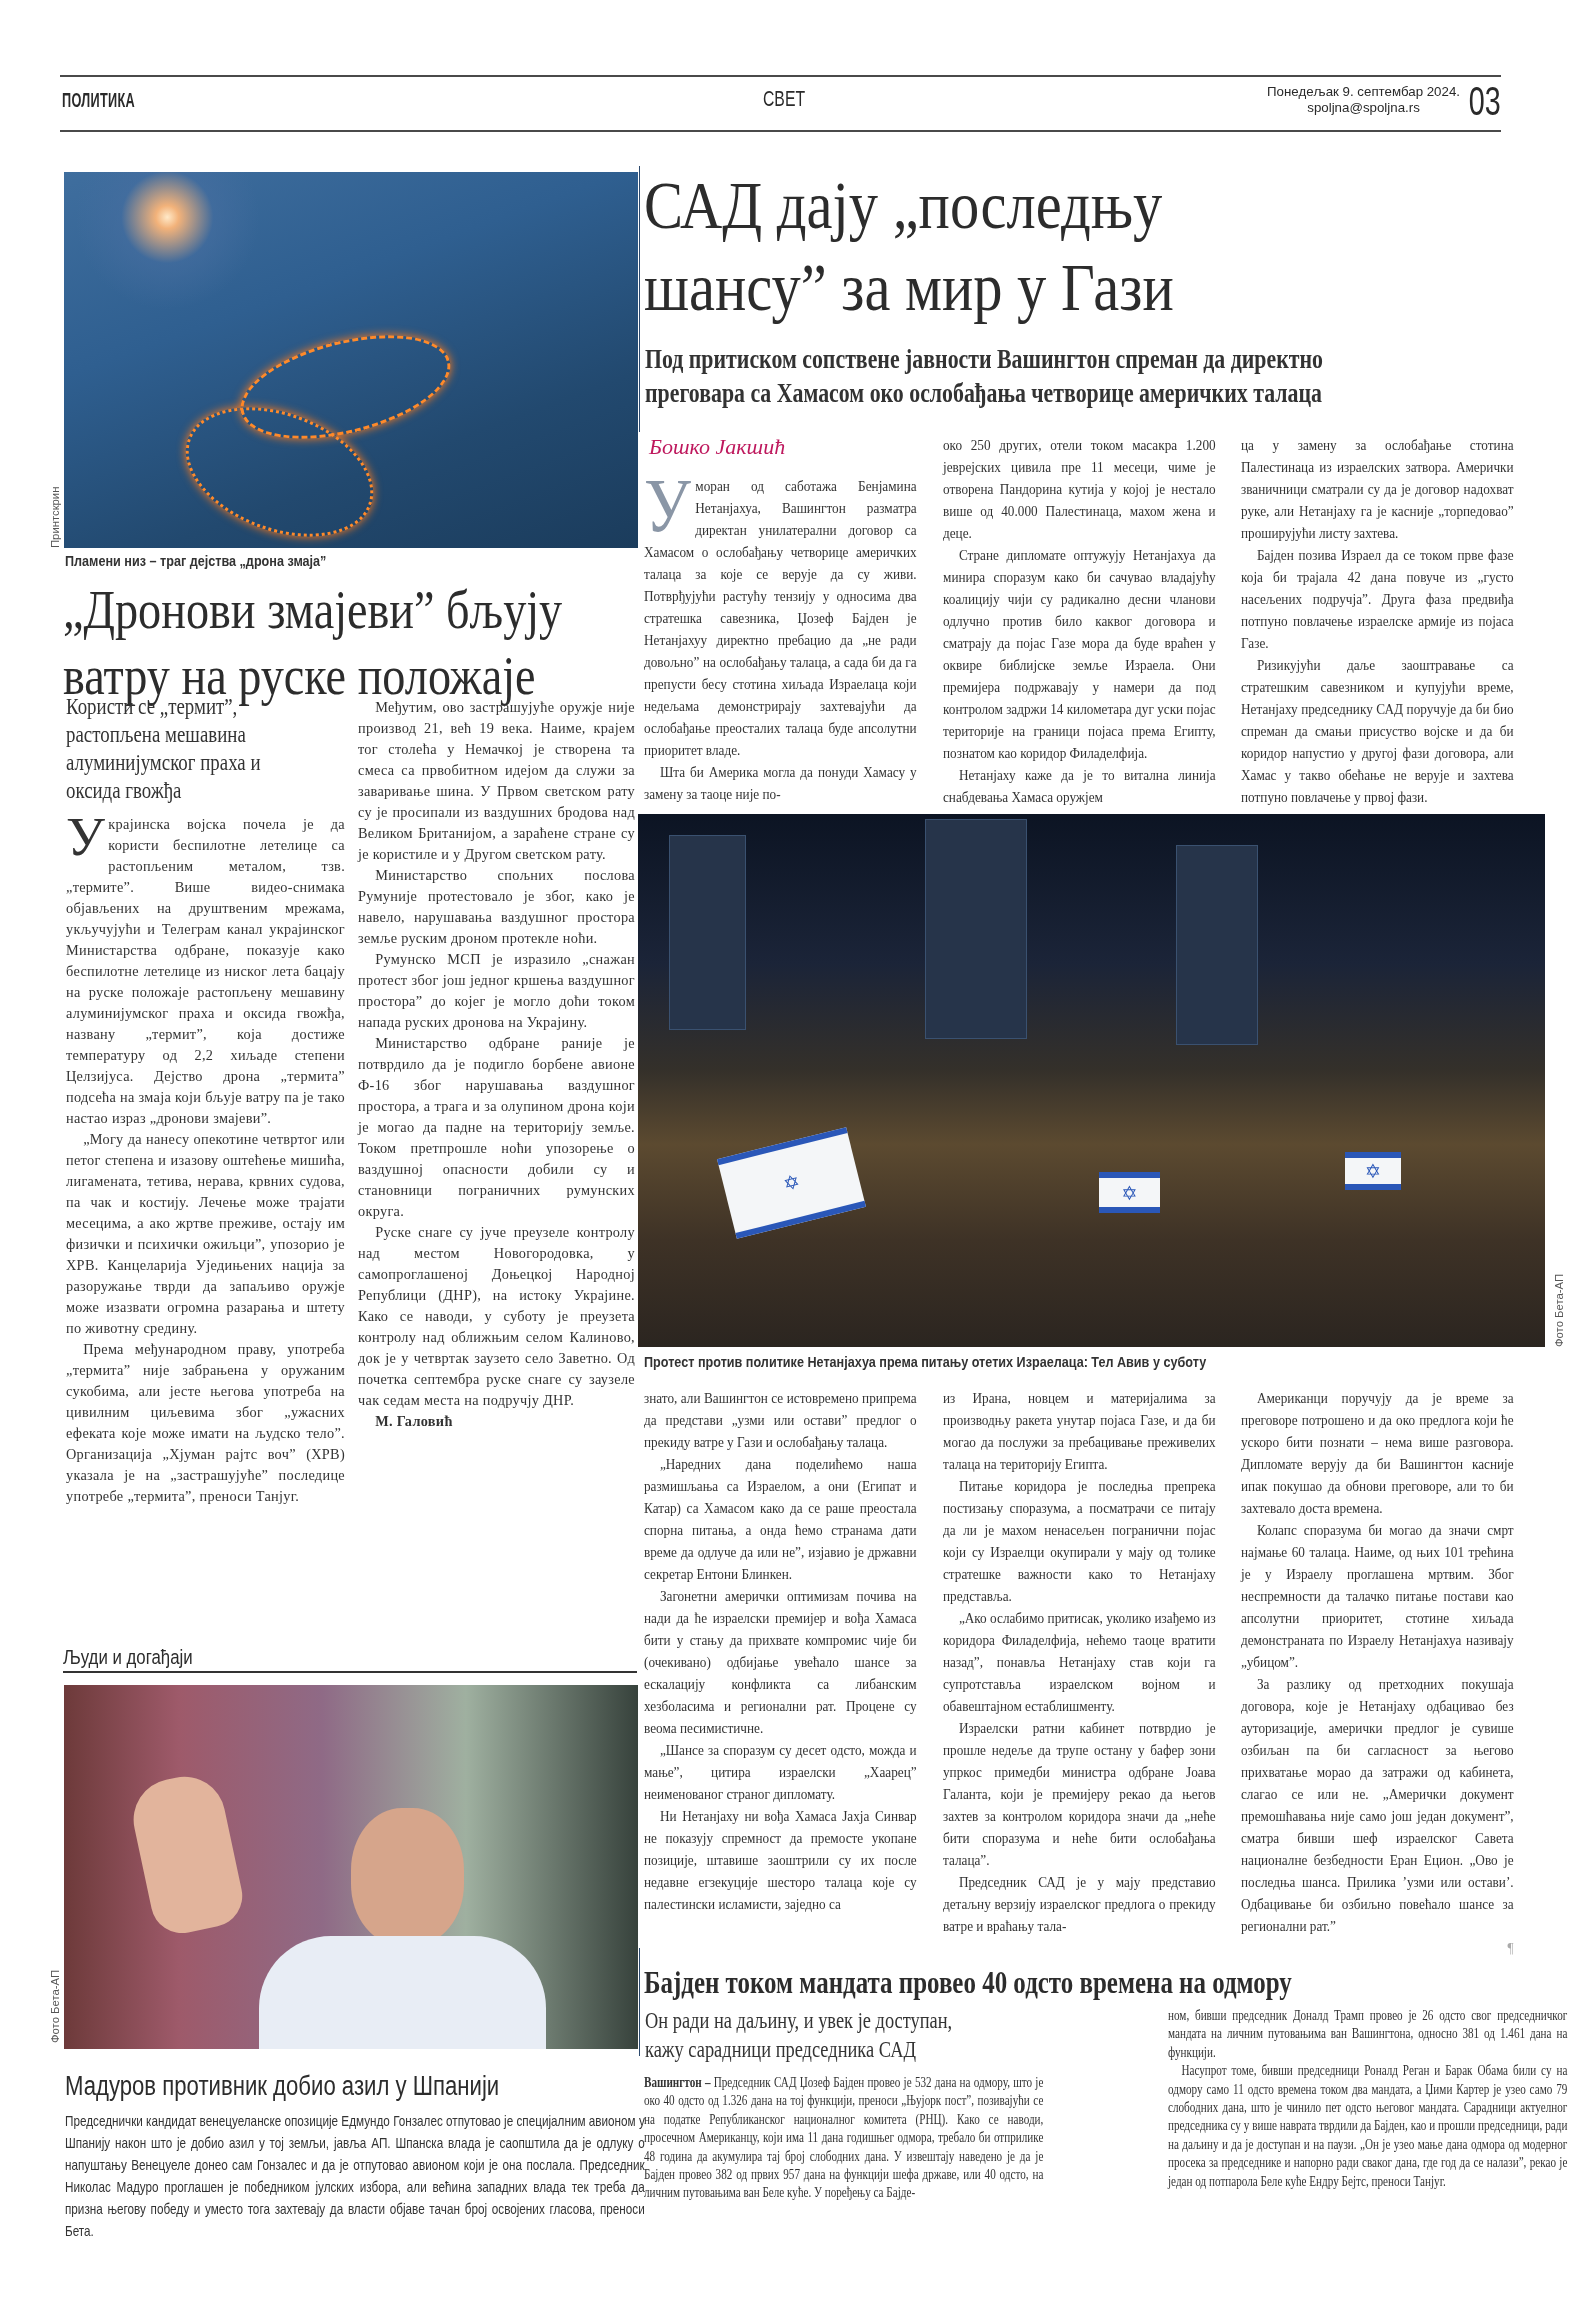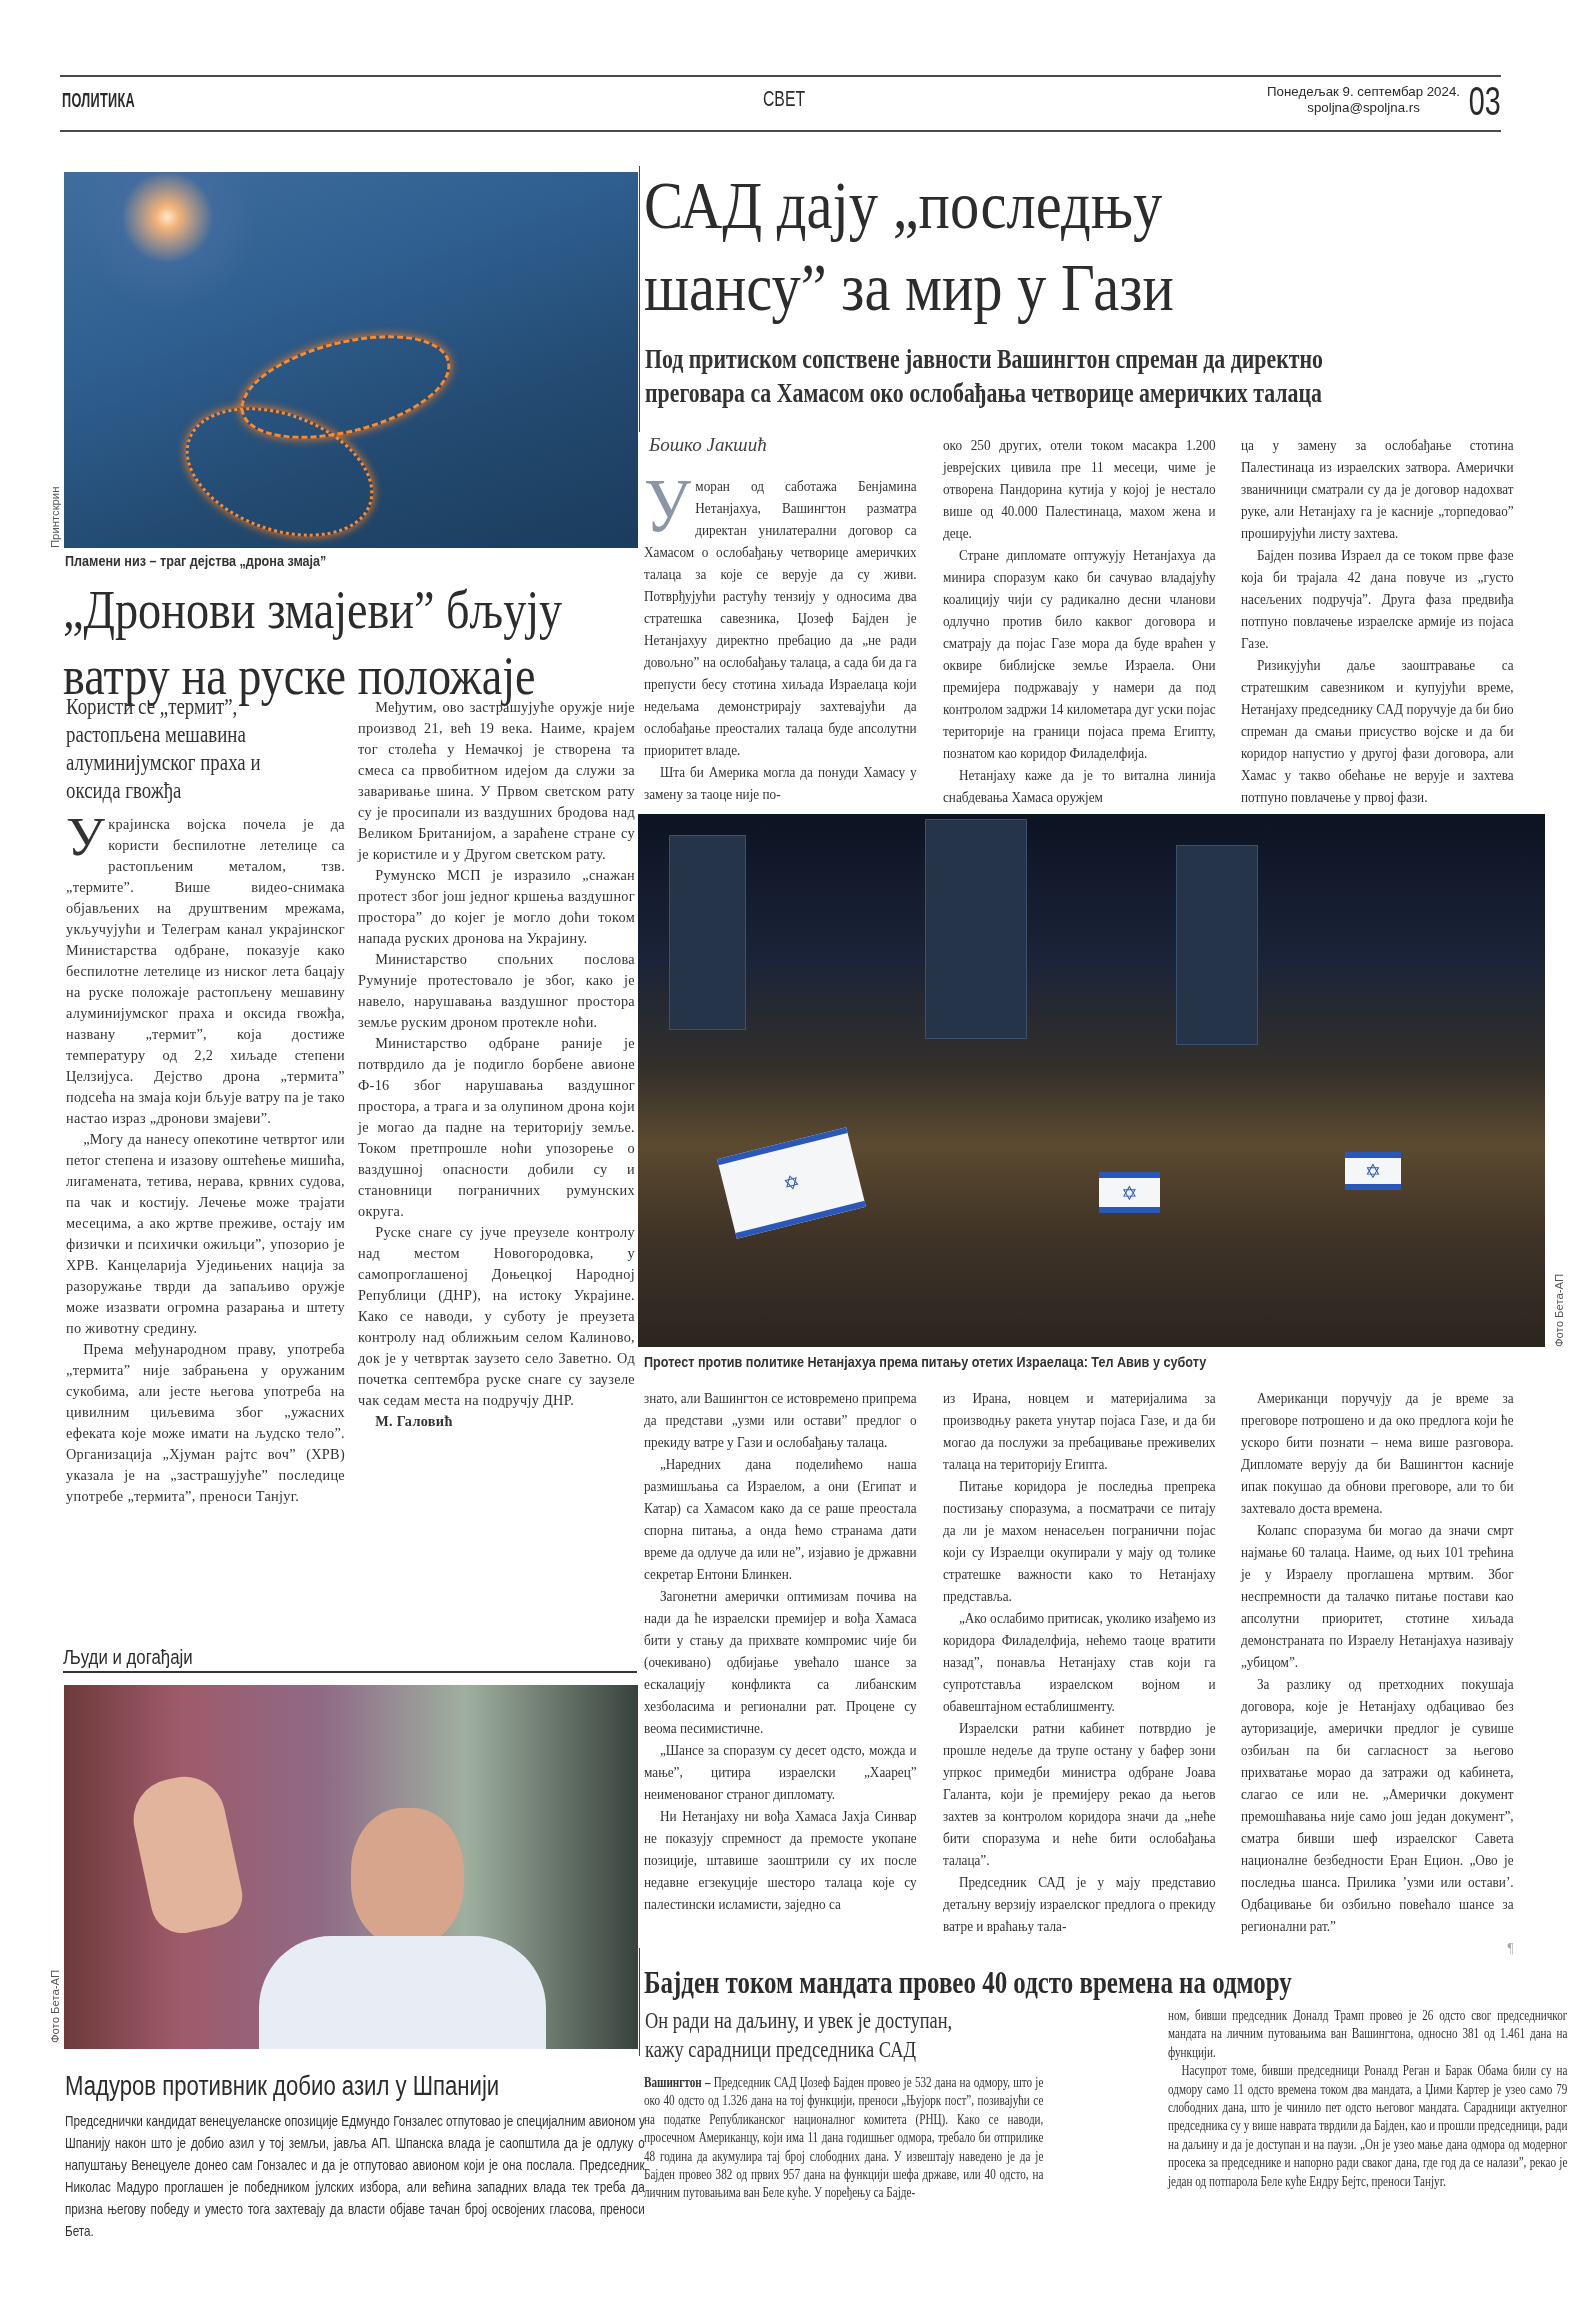--- a/index.html
+++ b/index.html
@@ -27,21 +27,21 @@
   .person-head { position: absolute; left: 287px; top: 123px; width: 113px; height: 138px; border-radius: 45%; background: #d6a58b; }
   .person-body { position: absolute; left: 195px; top: 251px; width: 287px; height: 133px; border-radius: 72px 72px 0 0; background: #e8edf5; }
   .person-hand { position: absolute; left: 77px; top: 92px; width: 92px; height: 154px; border-radius: 41px 41px 31px 31px; background: #e2b49c; transform: rotate(-12deg); }
 
   .credit { position: absolute; font-family: "Liberation Sans", sans-serif; font-size: 11.3px; color: #555; transform: rotate(-90deg); transform-origin: left top; white-space: nowrap; }
 
   .caption { position: absolute; font-family: "Liberation Sans", sans-serif; font-weight: 700; font-size: 15.4px; color: #333; transform: scaleX(0.82); transform-origin: left; white-space: nowrap; }
 
   .headline-main { left: 644px; top: 164px; font-size: 68px; line-height: 82px; color: #2c2c2c; transform: scaleX(0.86); transform-origin: left; white-space: nowrap; }
   .deck-main { left: 645px; top: 342px; font-size: 28px; line-height: 34px; color: #333; font-weight: 700; transform: scaleX(0.78); transform-origin: left; white-space: nowrap; }
-  .byline { left: 649px; top: 434px; font-size: 19px; font-style: italic; color: #404040; }
+  .byline { left: 649px; top: 434px; font-size: 22px; font-style: italic; color: #be185d; }
 
   .col { position: absolute; text-align: justify; hyphens: auto; color: #333; }
   .col p { text-indent: 1.2em; }
   .col p.noindent { text-indent: 0; }
   .col-serif { font-family: "Liberation Serif", serif; font-size: 15.4px; line-height: 22px; transform: scaleX(0.86); transform-origin: left; }
   .col-sans { font-family: "Liberation Serif", serif; font-size: 14.3px; line-height: 21px; letter-spacing: 0.3px; }
   .dropcap { float: left; font-size: 77px; line-height: 61px; margin-right: 5.1px; color: #8a96a6; font-family: "Liberation Serif", serif; }
   .dropcap-dark { float: left; font-size: 55px; line-height: 46px; margin-right: 3.1px; color: #333; }
 
   .headline-drone { left: 63px; top: 577px; font-size: 55px; line-height: 66px; color: #2c2c2c; transform: scaleX(0.84); transform-origin: left; white-space: nowrap; }
@@ -86,22 +86,22 @@
 </div>
 <div class="abs deck-drone" style="width:317px;">Користи се „термит”, растопљена мешавина алуминијумског праха и оксида гвожђа</div>
 
 <div class="col col-sans" style="left:66px; top:814px; width:279px;">
   <p class="noindent"><span class="dropcap-dark">У</span><span>крајинска војска почела је да користи беспилотне летелице са растопљеним металом, тзв. „термите”. Више видео-снимака објављених на друштвеним мрежама, укључујући и Телеграм канал украјинског Министарства одбране, показује како беспилотне летелице из ниског лета бацају на руске положаје растопљену мешавину алуминијумског праха и оксида гвожђа, названу „термит”, која достиже температуру од 2,2 хиљаде степени Целзијуса. Дејство дрона „термита” подсећа на змаја који бљује ватру па је тако настао израз „дронови змајеви”.</span></p>
   <p>„Могу да нанесу опекотине четвртог или петог степена и изазову оштећење мишића, лигамената, тетива, нерава, крвних судова, па чак и костију. Лечење може трајати месецима, а ако жртве преживе, остају им физички и психички ожиљци”, упозорио је ХРВ. Канцеларија Уједињених нација за разоружање тврди да запаљиво оружје може изазвати огромна разарања и штету по животну средину.</p>
   <p>Према међународном праву, употреба „термита” није забрањена у оружаним сукобима, али јесте његова употреба на цивилним циљевима због „ужасних ефеката које може имати на људско тело”. Организација „Хјуман рајтс воч” (ХРВ) указала је на „застрашујуће” последице употребе „термита”, преноси Танјуг.</p>
 </div>
 <div class="col col-sans" style="left:358px; top:697px; width:277px;">
   <p>Међутим, ово застрашујуће оружје није производ 21, већ 19 века. Наиме, крајем тог столећа у Немачкој је створена та смеса са првобитном идејом да служи за заваривање шина. У Првом светском рату су је просипали из ваздушних бродова над Великом Британијом, а зараћене стране су је користиле и у Другом светском рату.</p>
+  <p>Министарство спољних послова Румуније протестовало је због, како је навело, нарушавања ваздушног простора земље руским дроном протекле ноћи.</p>
   <p>Румунско МСП је изразило „снажан протест због још једног кршења ваздушног простора” до којег је могло доћи током напада руских дронова на Украјину.</p>
-  <p>Министарство спољних послова Румуније протестовало је због, како је навело, нарушавања ваздушног простора земље руским дроном протекле ноћи.</p>
   <p>Министарство одбране раније је потврдило да је подигло борбене авионе Ф-16 због нарушавања ваздушног простора, а трага и за олупином дрона који је могао да падне на територију земље. Током претпрошле ноћи упозорење о ваздушној опасности добили су и становници пограничних румунских округа.</p>
   <p>Руске снаге су јуче преузеле контролу над местом Новогородовка, у самопроглашеној Доњецкој Народној Републици (ДНР), на истоку Украјине. Како се наводи, у суботу је преузета контролу над оближњим селом Калиново, док је у четвртак заузето село Заветно. Од почетка септембра руске снаге су заузеле чак седам места на подручју ДНР.</p>
   <p class="signature">М. Галовић</p>
 </div>
 
 <div class="abs section-label">Људи и догађаји</div>
 <div class="section-rule"></div>
 <div class="photo photo-gonzalez">
   <div class="person-hand"></div>
   <div class="person-head"></div>

